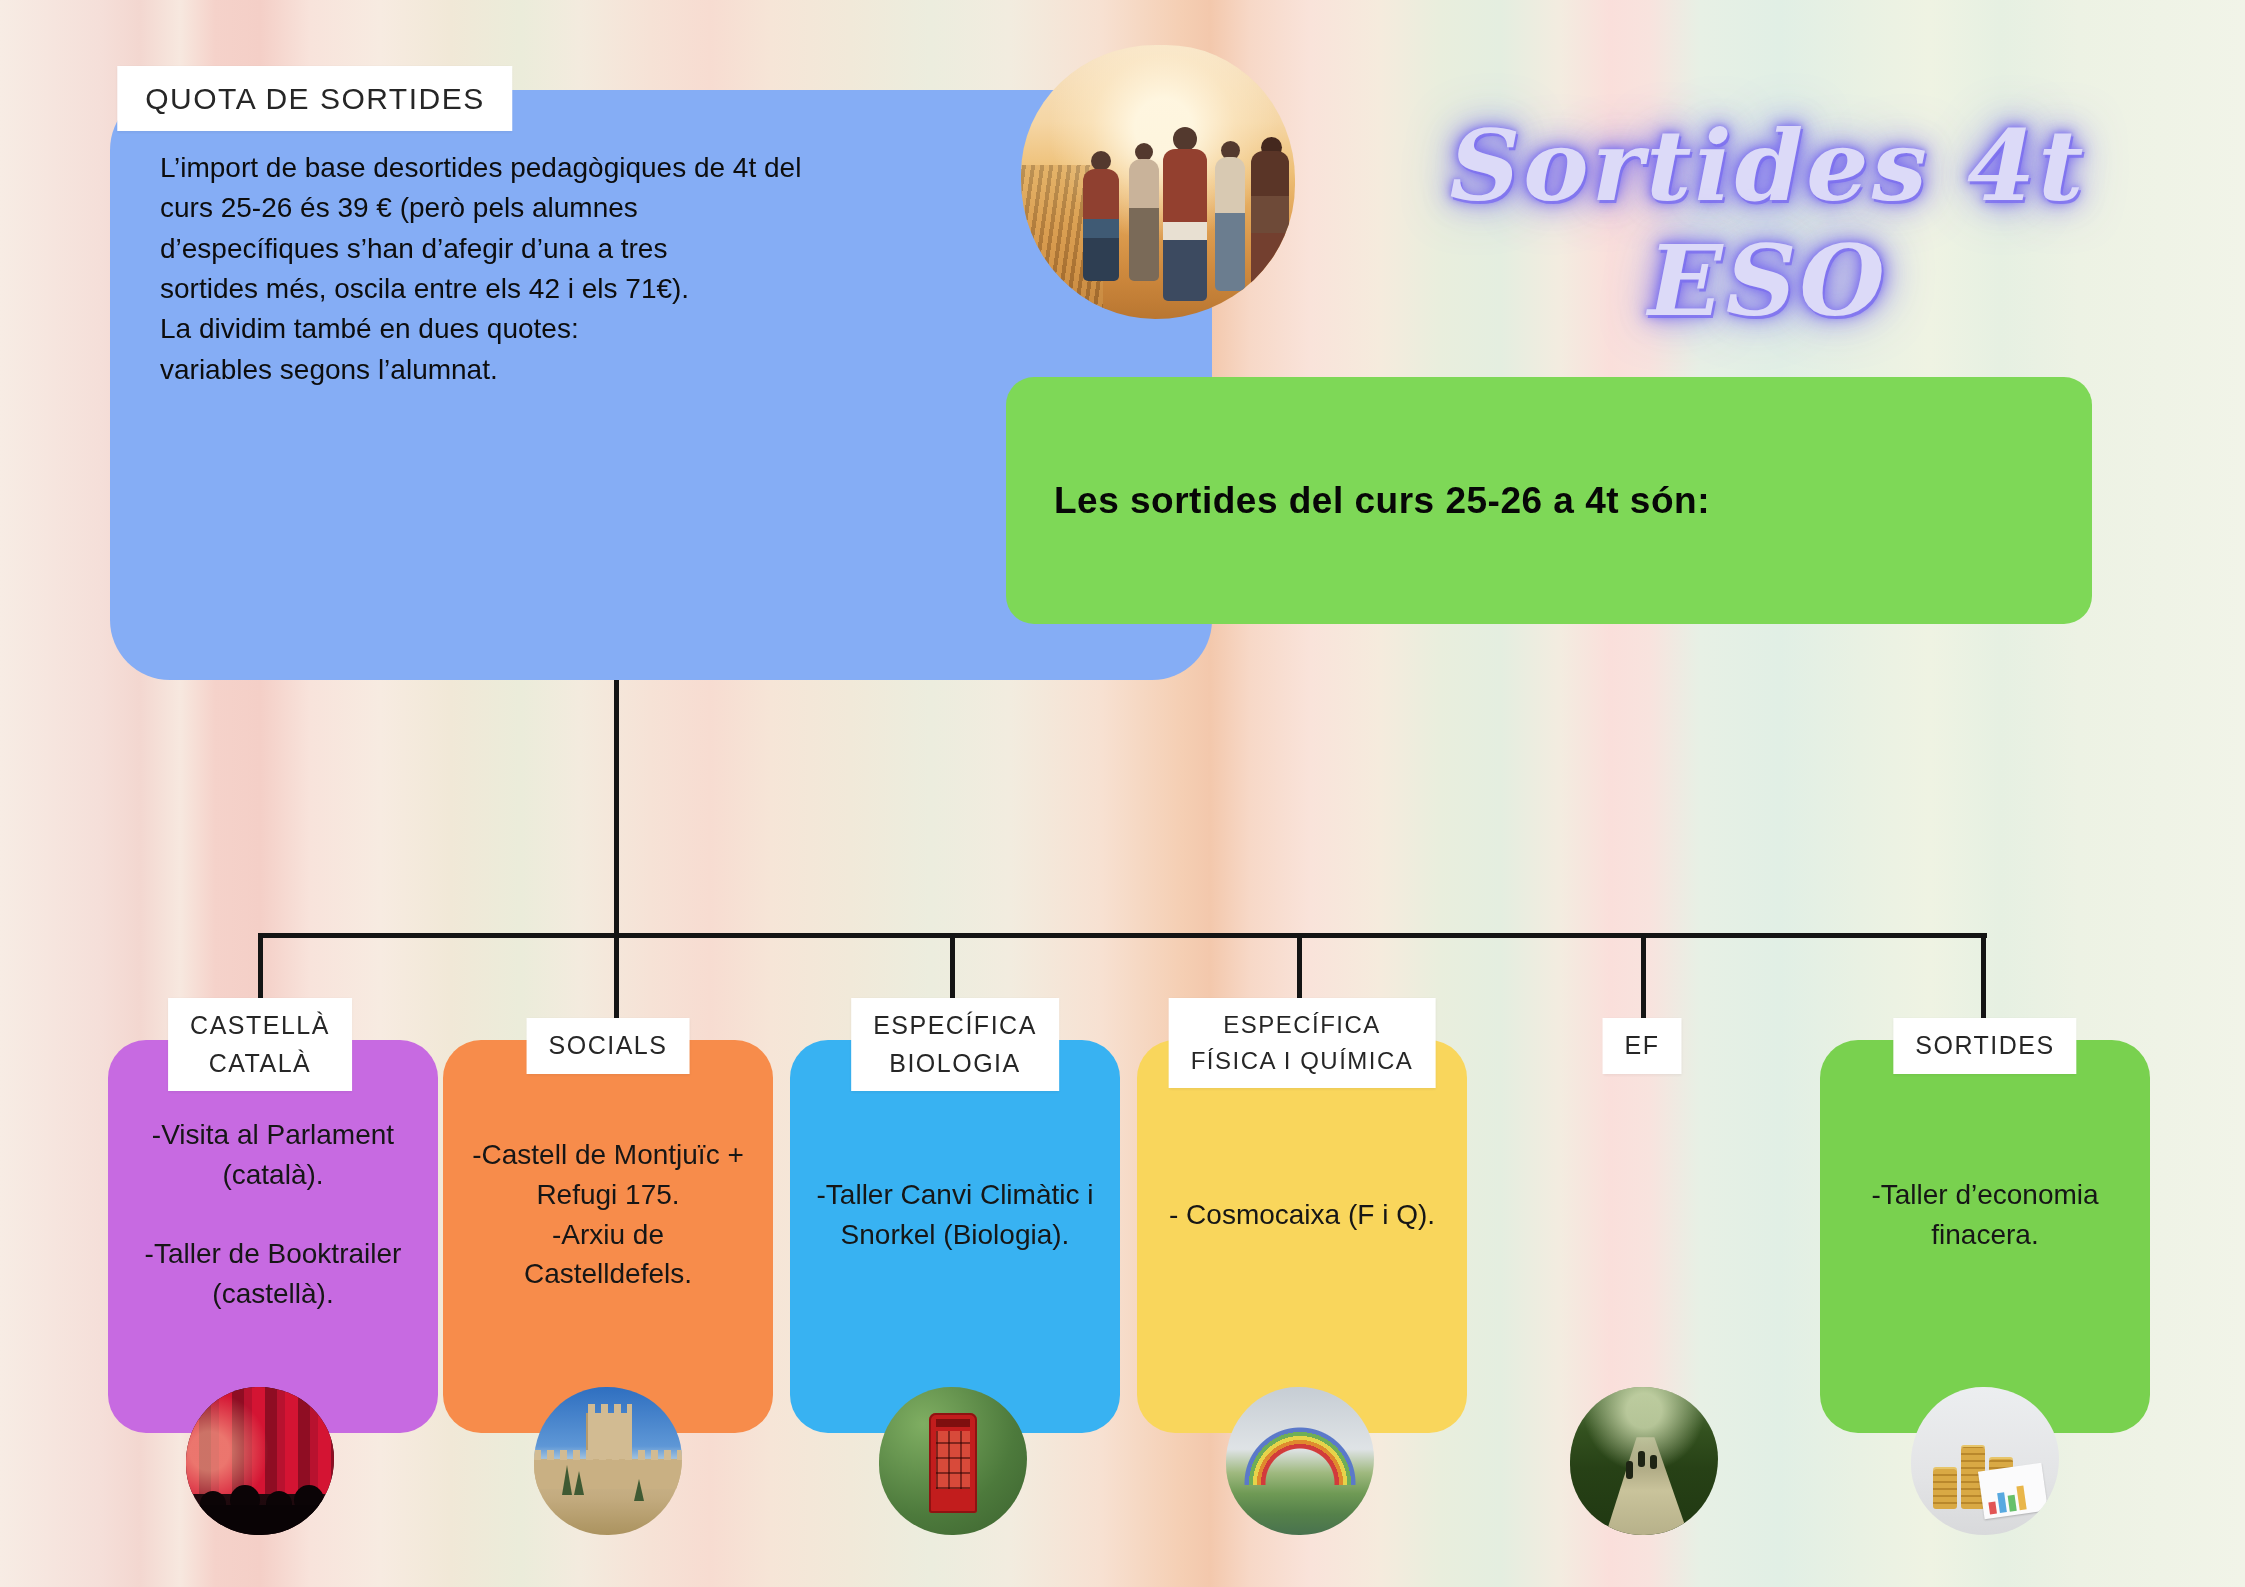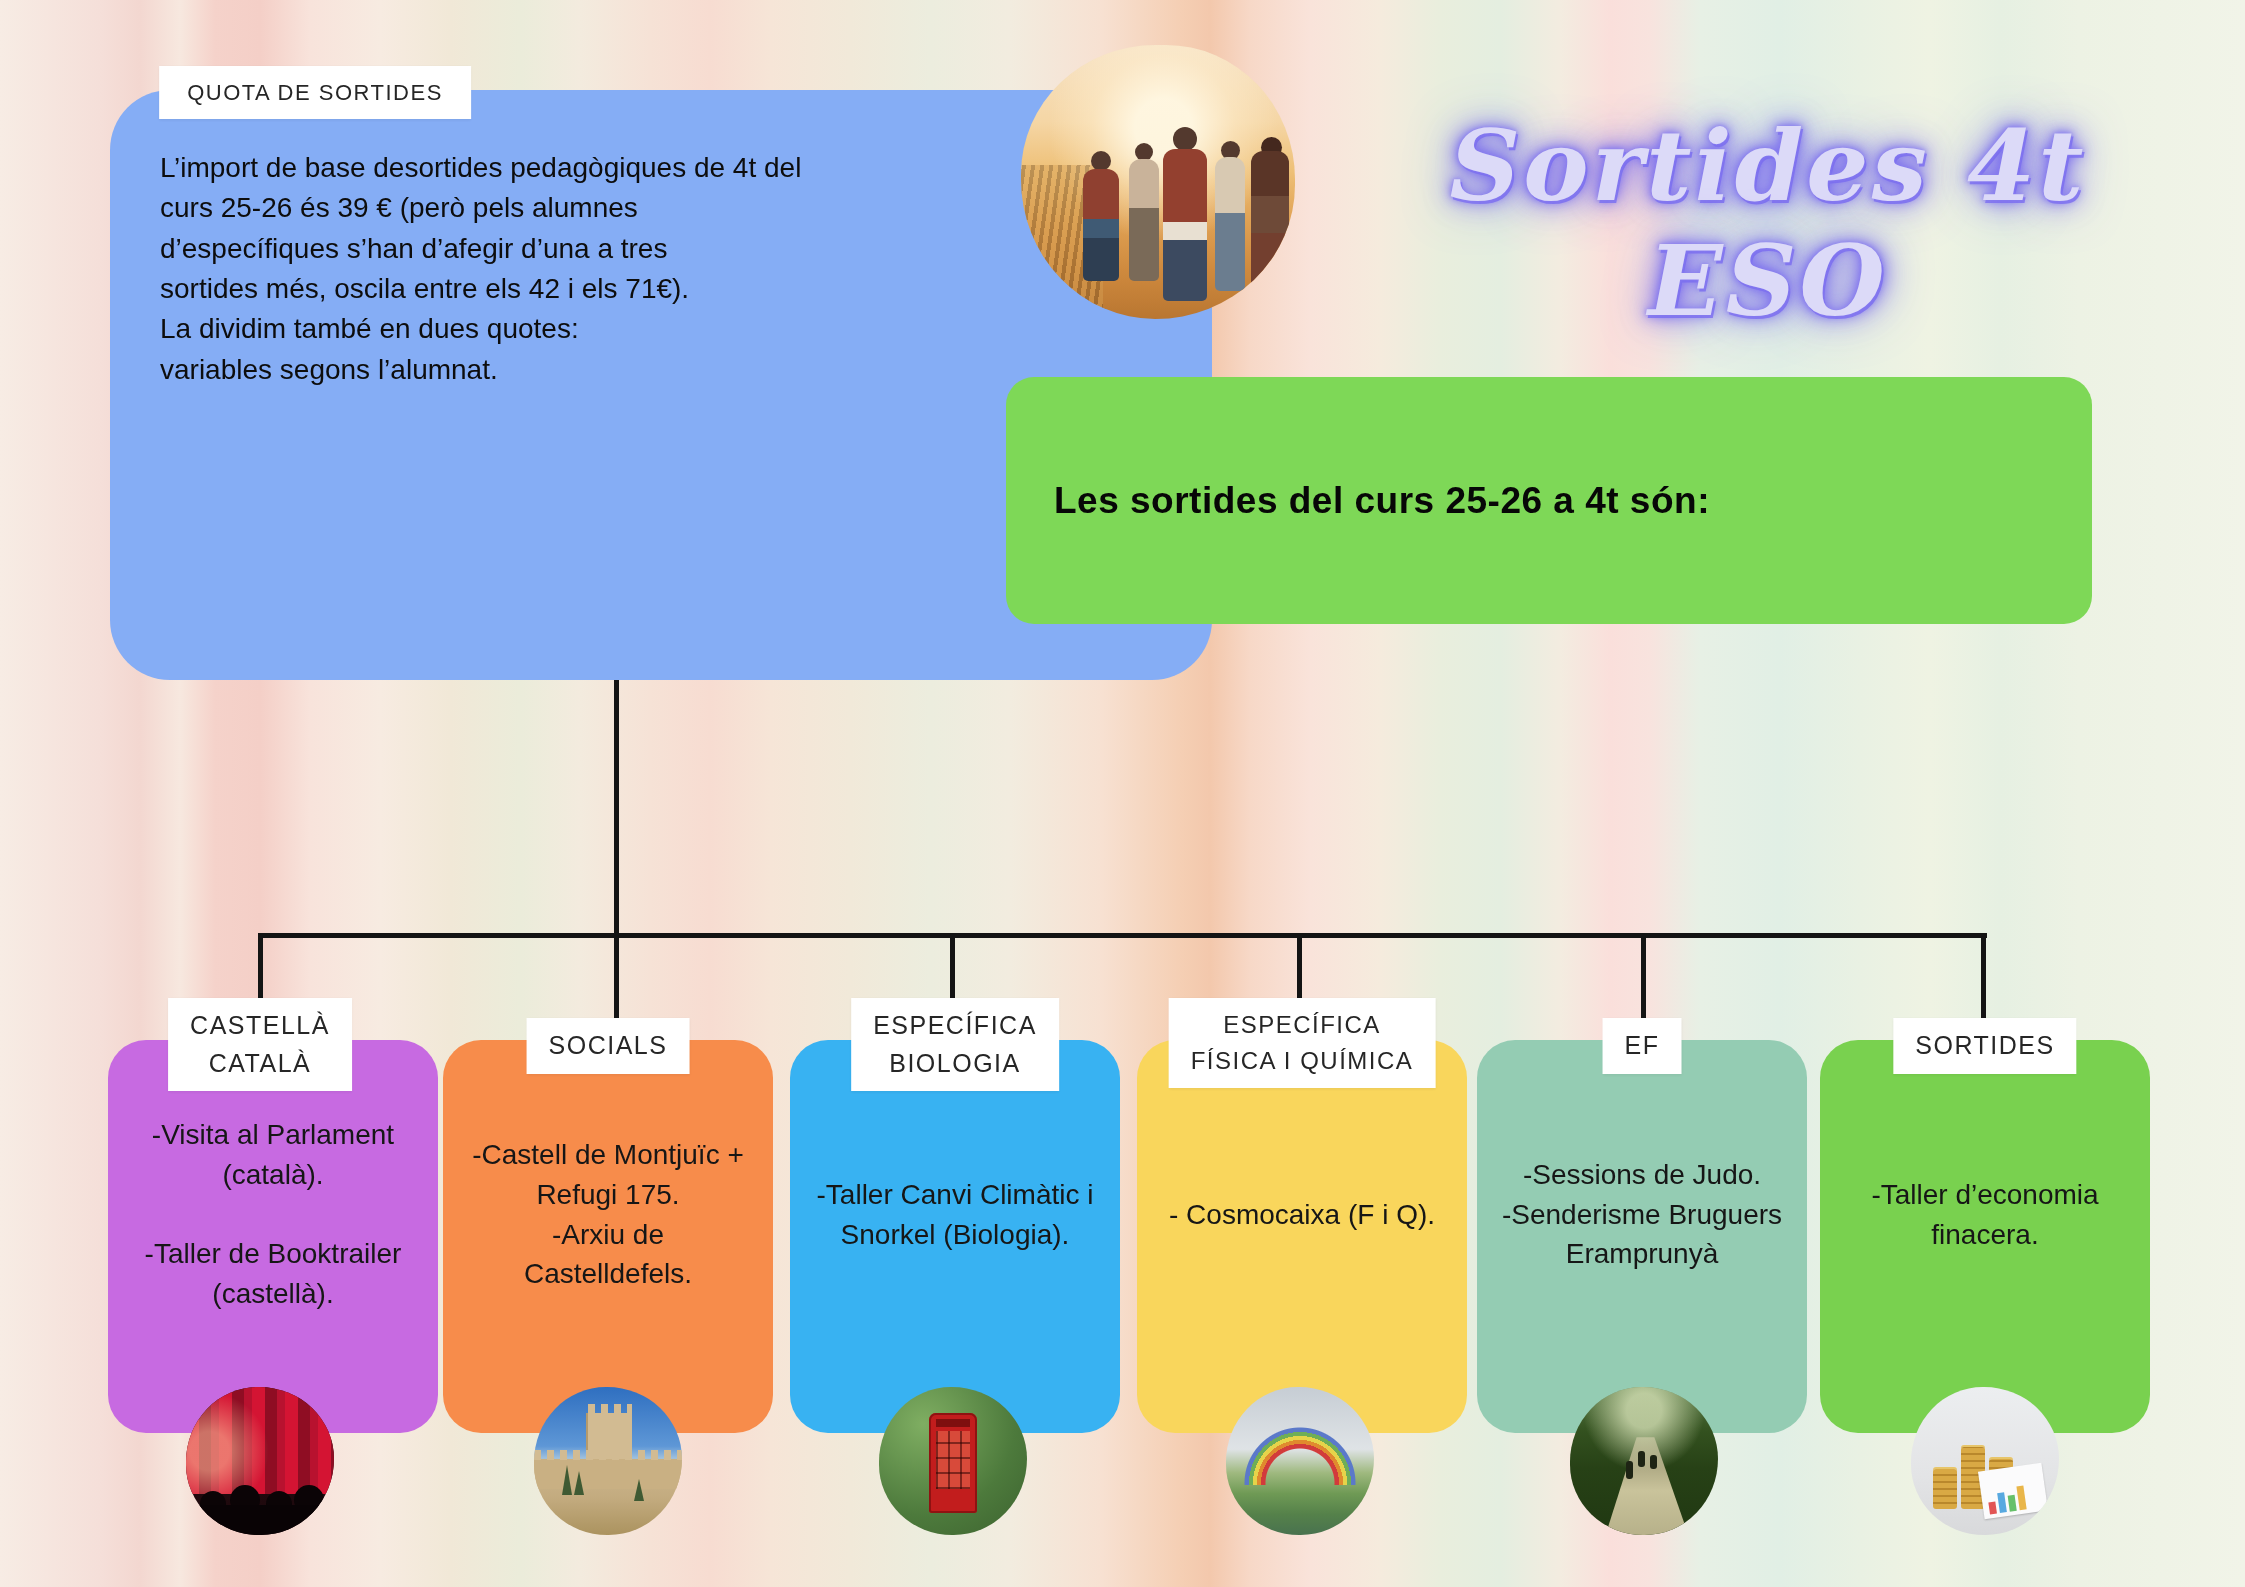--- a/index.html
+++ b/index.html
@@ -37,21 +37,21 @@
     position:absolute;left:50px;top:58px;width:980px;
     font-size:28px;line-height:1.44;color:#0d0d0d;white-space:pre-line;
   }
   
   .label{
     position:absolute;background:#ffffff;color:#262626;
     padding:9px 22px;font-size:25px;letter-spacing:1.5px;font-weight:400;
     text-align:center;line-height:1.5;white-space:pre-line;z-index:6;
     transform:translateX(-50%);box-shadow:0 1px 3px rgba(0,0,0,.07);
   }
-  .quota-label{left:315px;top:66px;font-size:22px;padding:10px 28px;}
+  .quota-label{left:315px;top:66px;font-size:30px;padding:10px 28px;}
   .l1{left:260px;top:998px;}
   .l2{left:608px;top:1018px;}
   .l3{left:955px;top:998px;}
   .l4{left:1302px;top:998px;font-size:24px;}
   .l5{left:1642px;top:1018px;}
   .l6{left:1985px;top:1018px;}
   
   .hero{
     position:absolute;left:1021px;top:45px;width:274px;height:274px;
     border-radius:50% 48% 52% 50% / 48% 50% 50% 52%;overflow:hidden;z-index:4;
@@ -229,25 +229,20 @@
 Refugi 175.
 -Arxiu de Castelldefels.</div>
   </div>
   <div class="card c3" style="background: rgb(56, 178, 242);">
     <div class="card-text">-Taller Canvi Climàtic i
 Snorkel (Biologia).</div>
   </div>
   <div class="card c4" style="background: rgb(249, 214, 92);">
     <div class="card-text">- Cosmocaixa (F i Q).</div>
   </div>
-  <div class="card c5" style="background: rgb(148, 204, 179);">
-    <div class="card-text">-Sessions de Judo.
--Senderisme Bruguers
-Eramprunyà</div>
-  </div>
   <div class="card c6" style="background: rgb(121, 209, 79);">
     <div class="card-text">-Taller d’economia
 finacera.</div>
   </div>
 
   <div class="label l1">CASTELLÀ
 CATALÀ</div>
   <div class="label l2">SOCIALS</div>
   <div class="label l3">ESPECÍFICA
 BIOLOGIA</div>

